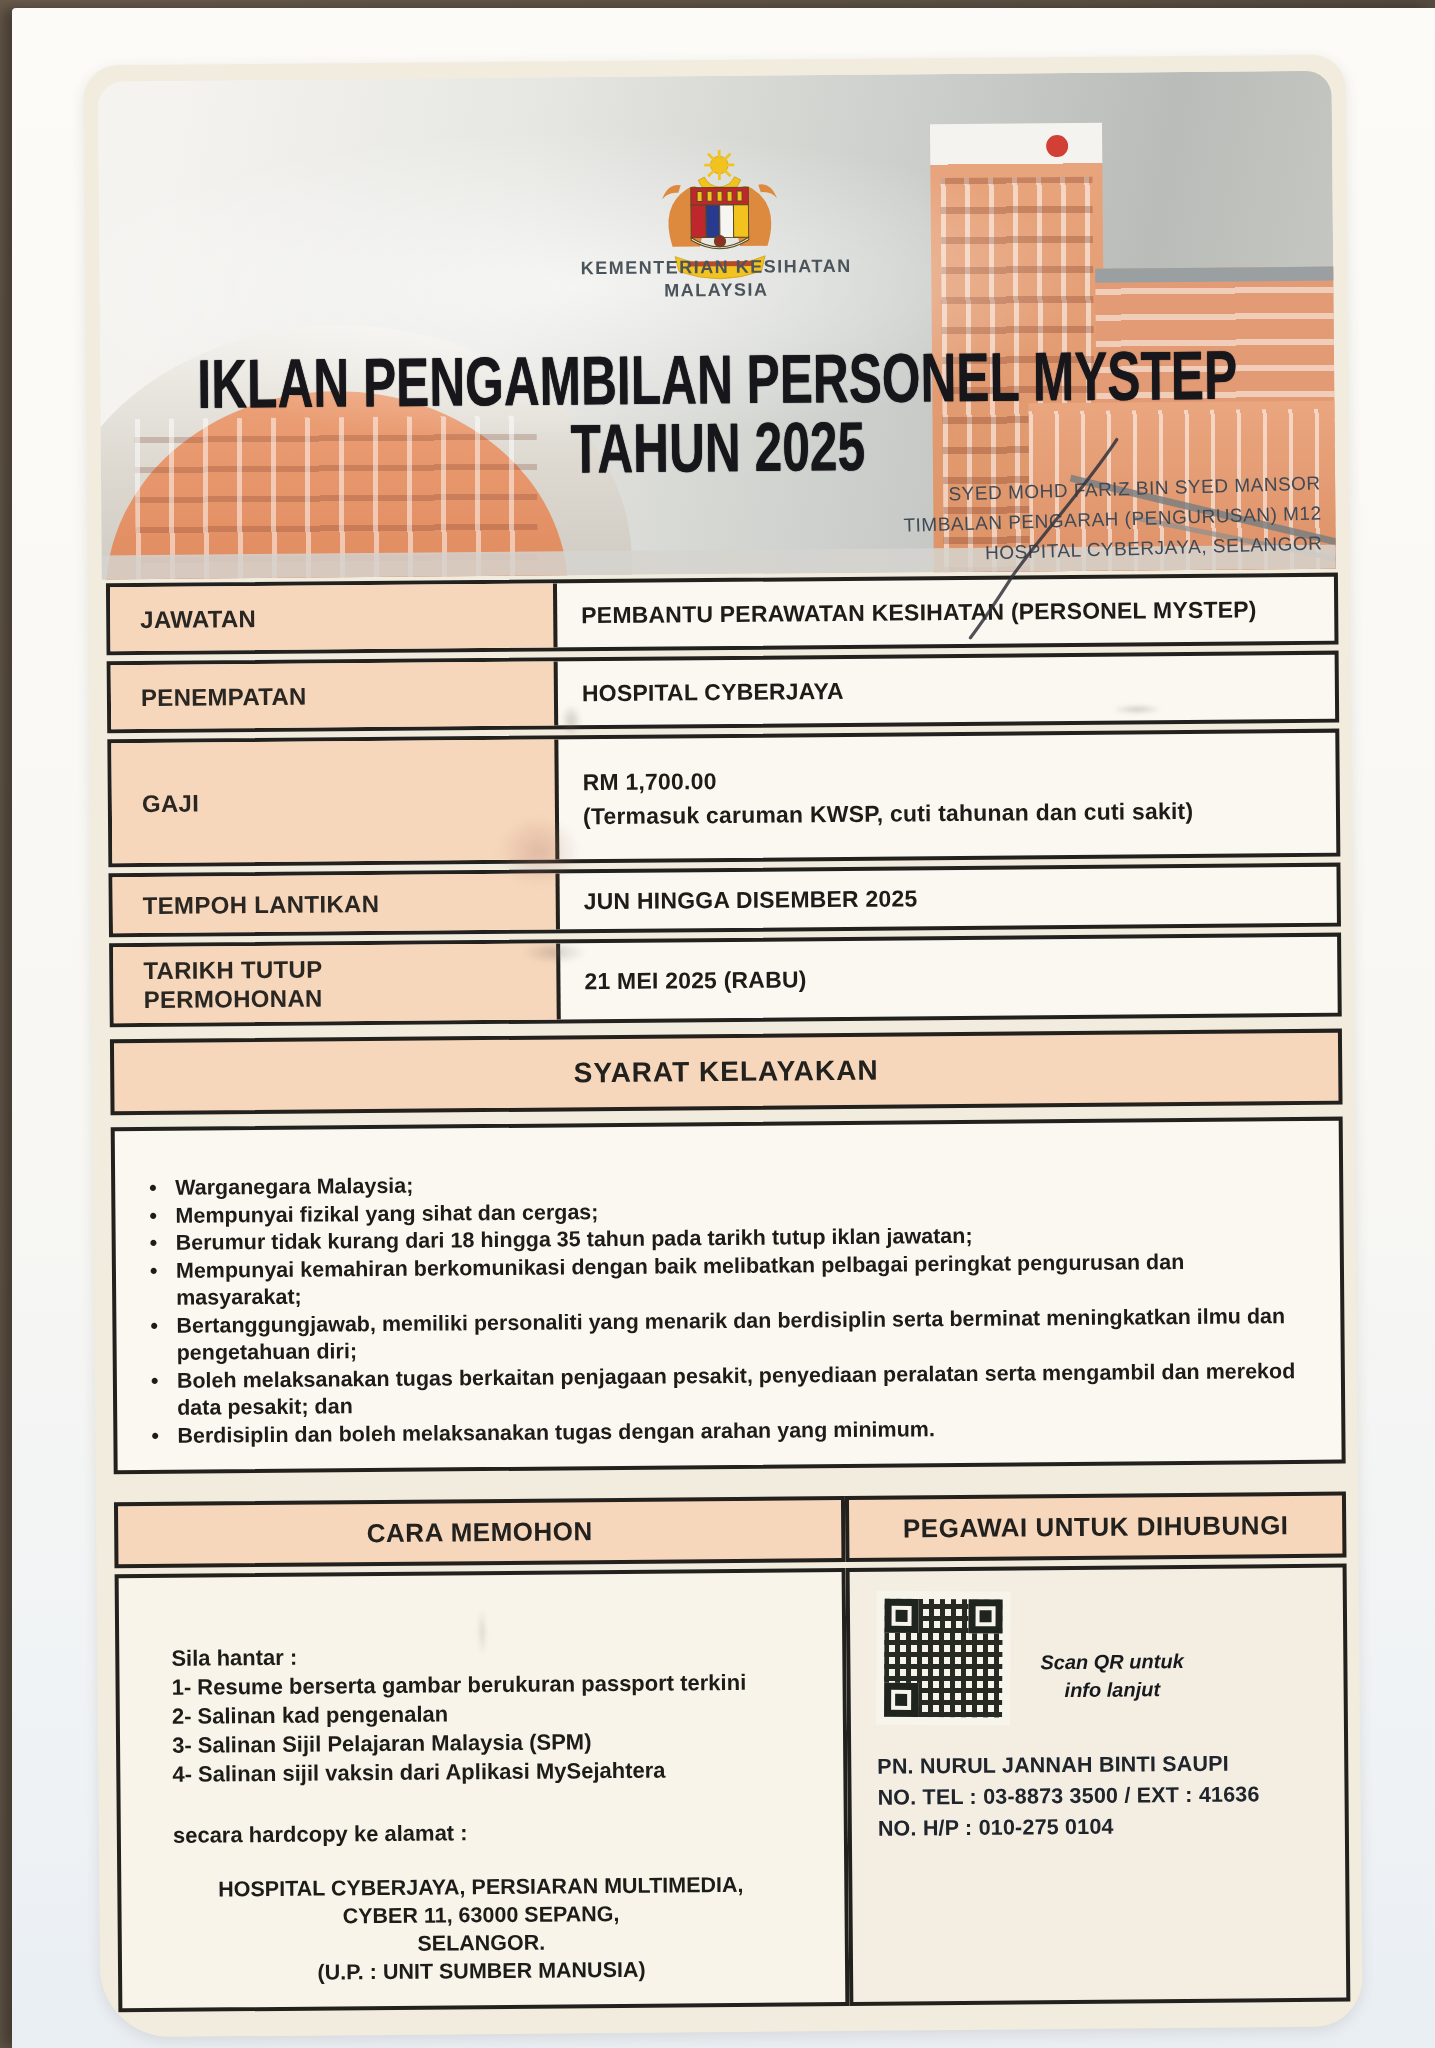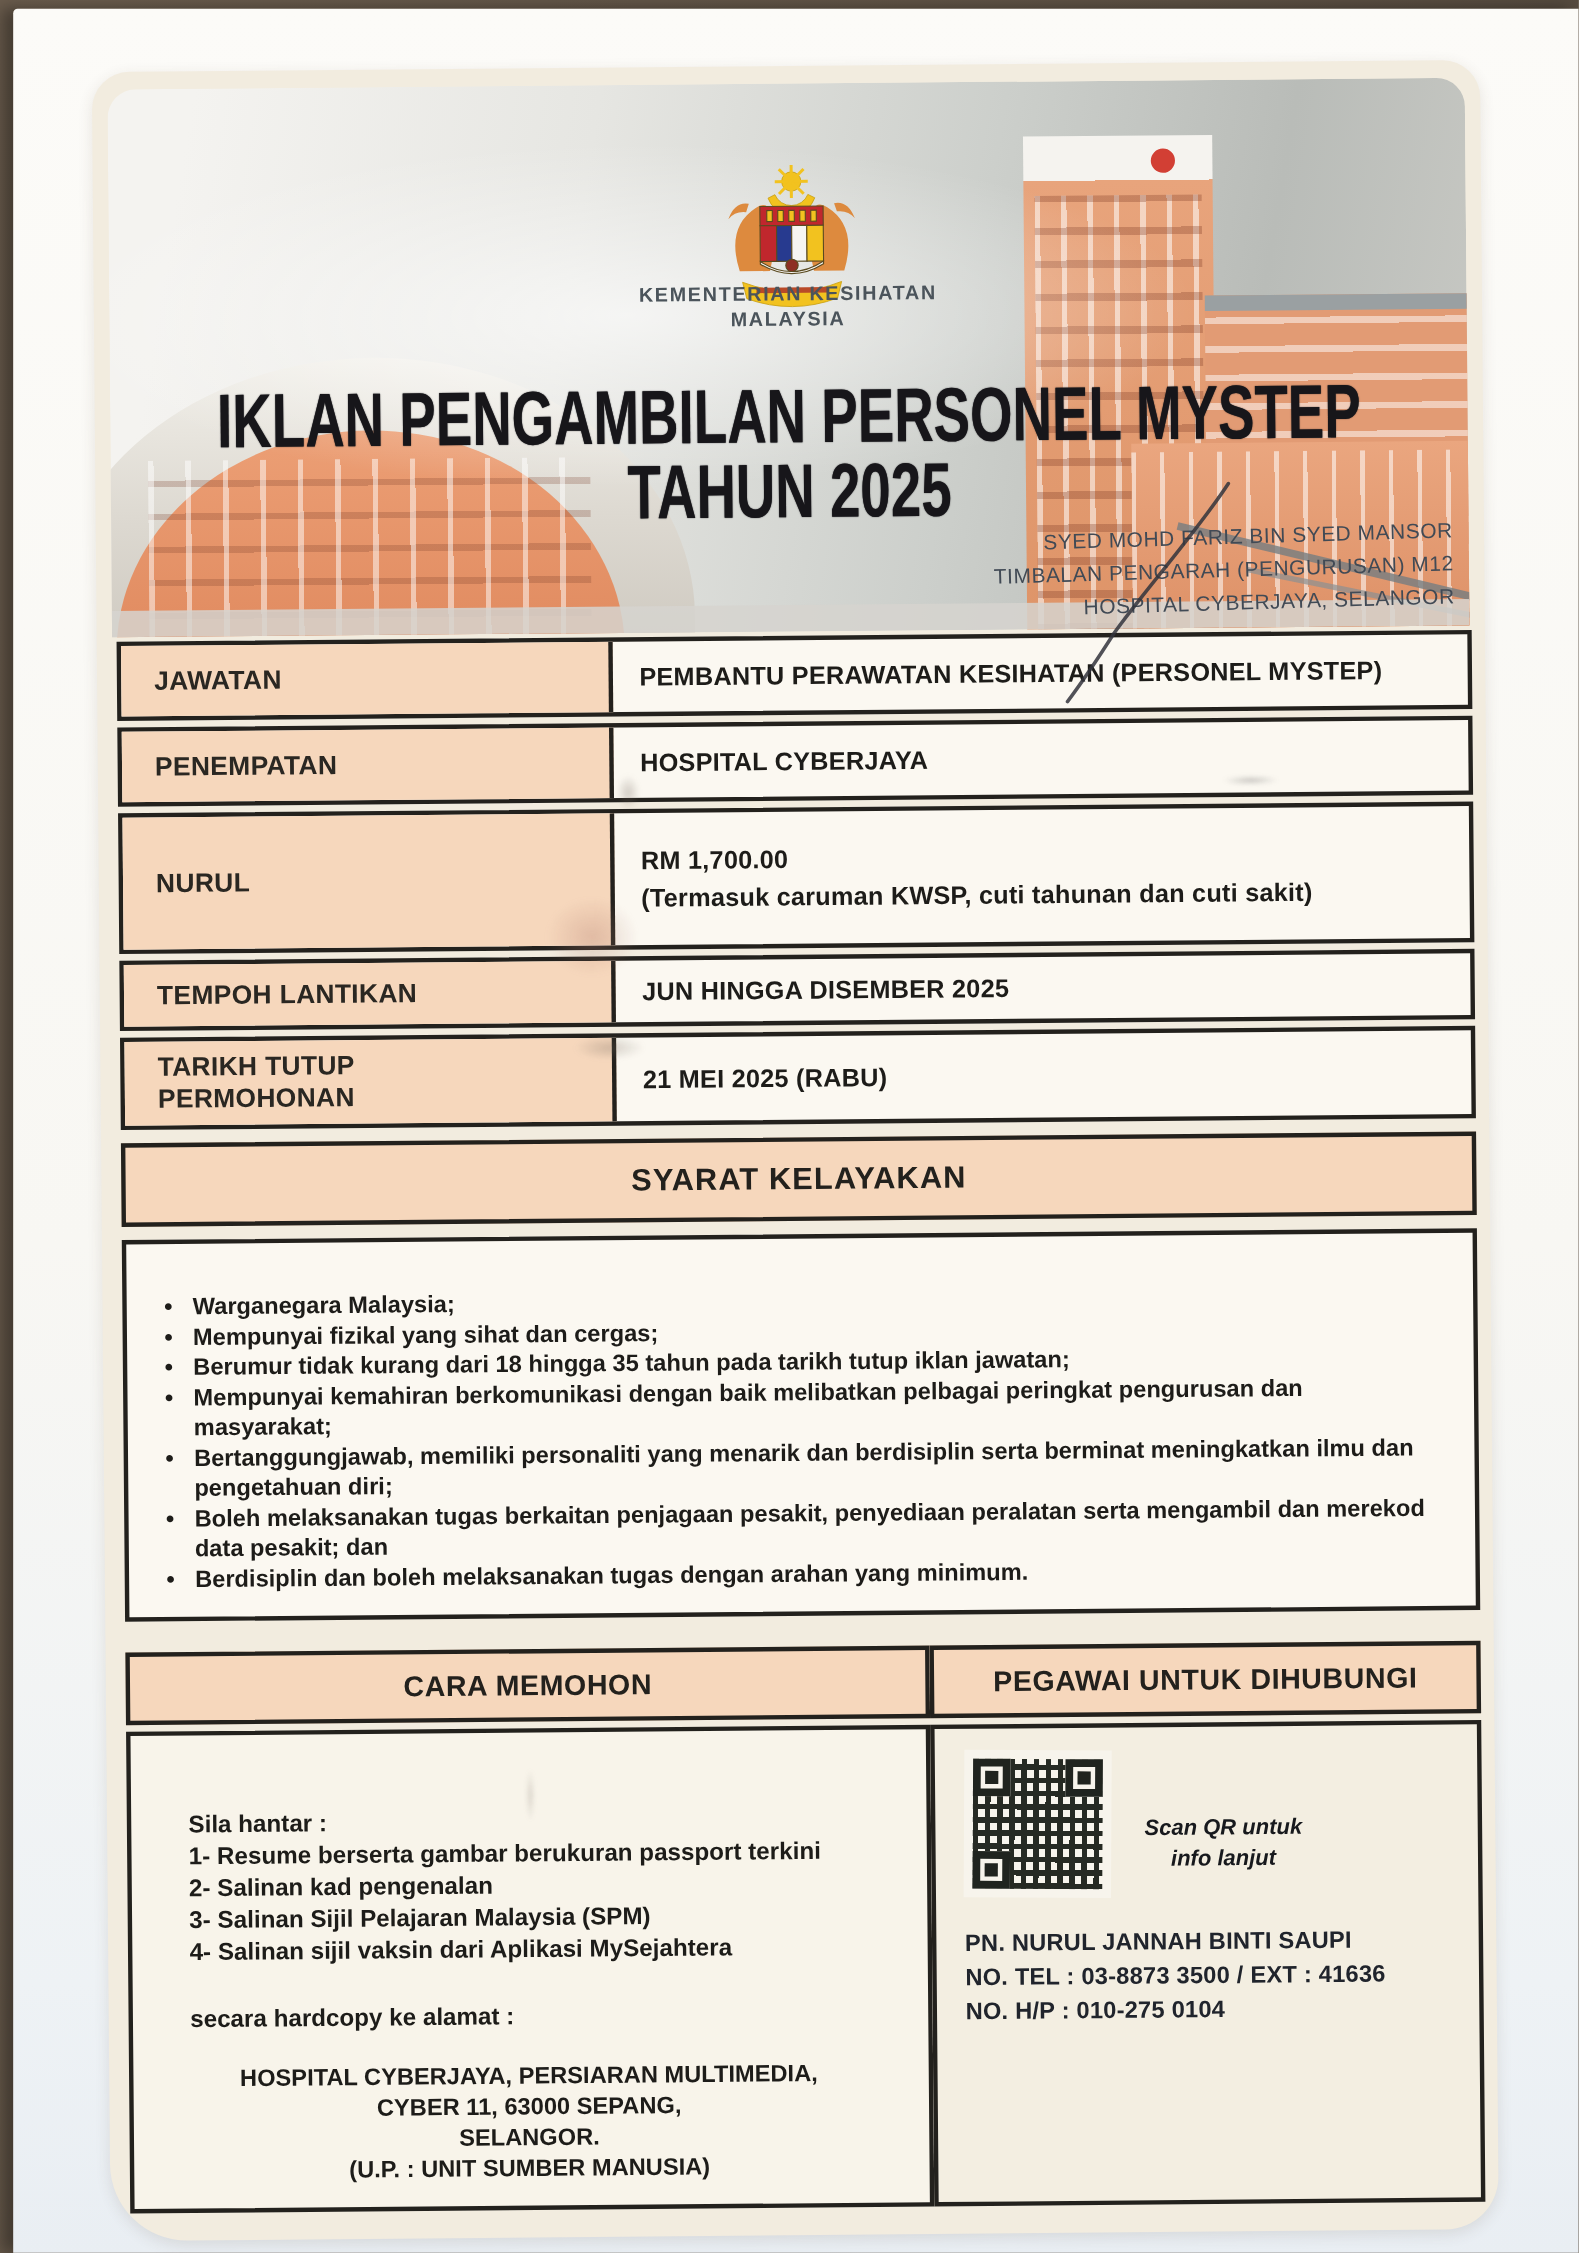--- a/index.html
+++ b/index.html
@@ -193,21 +193,21 @@
         <div class="tlabel">
             <span>PENEMPATAN</span>
           </div>
         <div class="tvalue">
             <span>HOSPITAL CYBERJAYA</span>
           </div>
       </div>
 
       <div class="box trow r3">
         <div class="tlabel">
-            <span>NURUL</span>
+            <span>GAJI</span>
           </div>
         <div class="tvalue">
           <span>RM 1,700.00</span>
           <span>(Termasuk caruman KWSP, cuti tahunan dan cuti sakit)</span>
         </div>
       </div>
 
       <div class="box trow r4">
         <div class="tlabel">
             <span>TEMPOH LANTIKAN</span>

